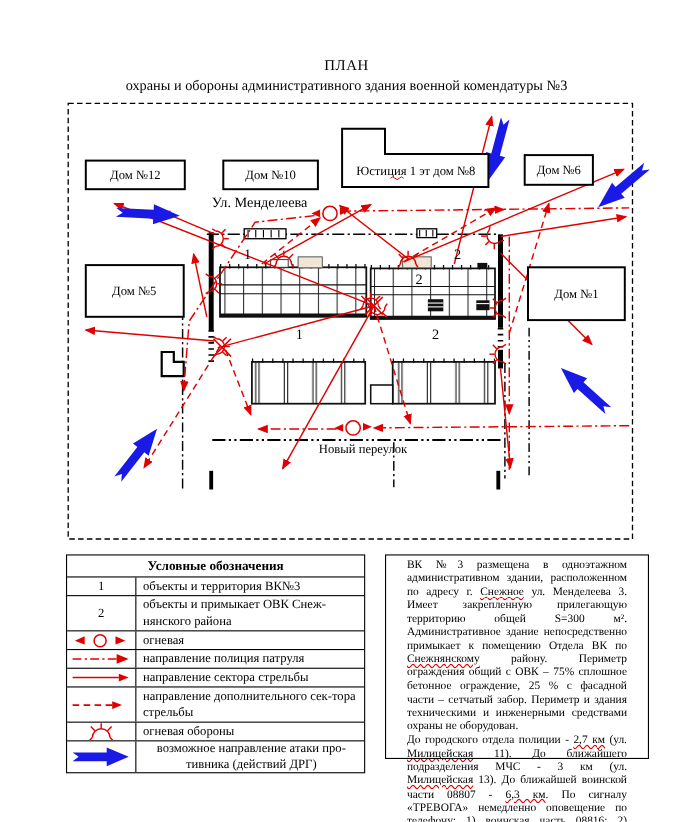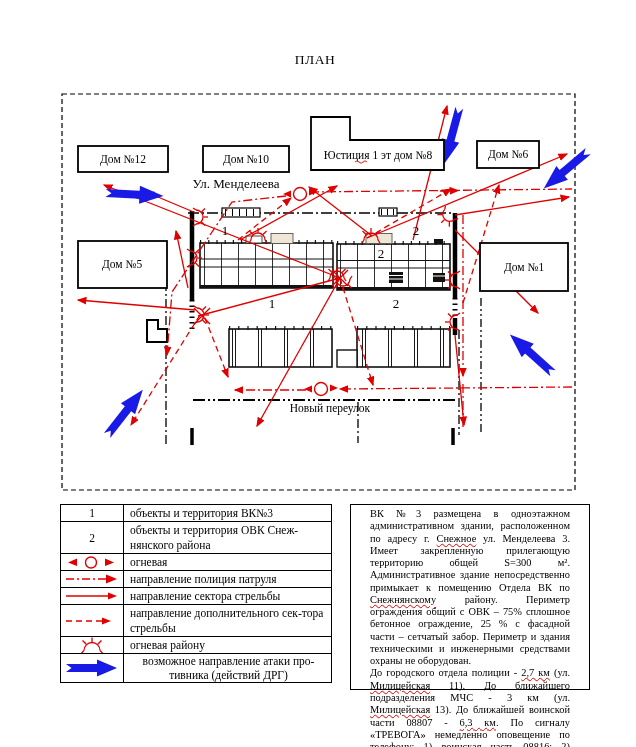--- a/index.html
+++ b/index.html
@@ -18,20 +18,21 @@
   .info{position:absolute;left:350px;top:504px;width:240px;height:186px;border:1.3px solid #000;
         padding:3px 19px;box-sizing:border-box;font-size:10.4px;line-height:1.18;text-align:justify;}
   .info p{margin:0;}
   .wavy{text-decoration:underline;text-decoration-style:wavy;text-decoration-color:#e00000;text-decoration-thickness:1px;}
 </style>
 </head>
 <body>
 
 <div class="title-wrap">
   <div class="title-main">ПЛАН</div>
+  <div class="title-sub">охраны и обороны административного здания военной комендатуры №3</div>
 </div>
 
 <svg style="position:absolute;left:0;top:0;" width="636" height="500" viewBox="0 0 636 500">
   <defs>
     <marker id="ra" markerWidth="9" markerHeight="8" refX="6.5" refY="3" orient="auto">
       <path d="M0,0 L7.5,3 L0,6 Z" fill="#e00000"></path>
     </marker>
     <pattern id="rooms" width="17" height="46" patternUnits="userSpaceOnUse">
       <rect width="17" height="46" fill="#fff"></rect>
       <line x1="0.5" y1="0" x2="0.5" y2="46" stroke="#1a1a1a" stroke-width="0.9"></line>
@@ -207,27 +208,28 @@
   <g font-size="13" text-anchor="middle">
     <text x="225" y="235">1</text>
     <text x="416" y="235">2</text>
     <text x="381" y="258">2</text>
     <text x="272" y="308">1</text>
     <text x="396" y="308">2</text>
   </g>
 </svg>
 
 <div class="legend">
+  <div class="lg-hdr">Условные обозначения</div>
   <div class="lg-row h16">
     <div class="lg-sym">1</div>
     <div class="lg-txt">объекты и территория ВК№3</div>
   </div>
   <div class="lg-row h31">
     <div class="lg-sym">2</div>
-    <div class="lg-txt">объекты и территория ОВК Снеж-нянского района</div>
+    <div class="lg-txt">объекты и примыкает ОВК Снеж-нянского района</div>
   </div>
   <div class="lg-row h16">
     <div class="lg-sym">
       <svg width="54" height="15" viewBox="0 0 54 15">
         <polygon points="12,3.5 3,7.5 12,11" fill="#e00000"></polygon>
         <circle cx="26" cy="7.5" r="5.5" stroke="#e00000" stroke-width="1.4" fill="none"></circle>
         <polygon points="40,3.5 49,7.5 40,11" fill="#e00000"></polygon>
       </svg>
     </div>
     <div class="lg-txt">огневая</div>
@@ -265,21 +267,21 @@
         <g transform="translate(17,12.5)" stroke="#e00000" stroke-width="1.3" fill="none">
           <path d="M-8,1 A8,8 0 0 1 8,1"></path>
           <line x1="-5.7" y1="-5.2" x2="-9.5" y2="-9"></line>
           <line x1="0" y1="-7.5" x2="0" y2="-12"></line>
           <line x1="5.7" y1="-5.2" x2="9.5" y2="-9"></line>
           <line x1="-8" y1="1" x2="-10.5" y2="3.5"></line>
           <line x1="8" y1="1" x2="10.5" y2="3.5"></line>
         </g>
       </svg>
     </div>
-    <div class="lg-txt">огневая району</div>
+    <div class="lg-txt">огневая обороны</div>
   </div>
   <div class="lg-row h28">
     <div class="lg-sym">
       <svg width="56" height="20" viewBox="0 0 56 20">
         <polygon points="2,6 33,6 33,1.5 53,10 33,18.5 33,14 2,14 7.5,10" fill="#1a1ae6"></polygon>
       </svg>
     </div>
     <div class="lg-txt">возможное направление атаки про-тивника (действий ДРГ)</div>
   </div>
 </div>

